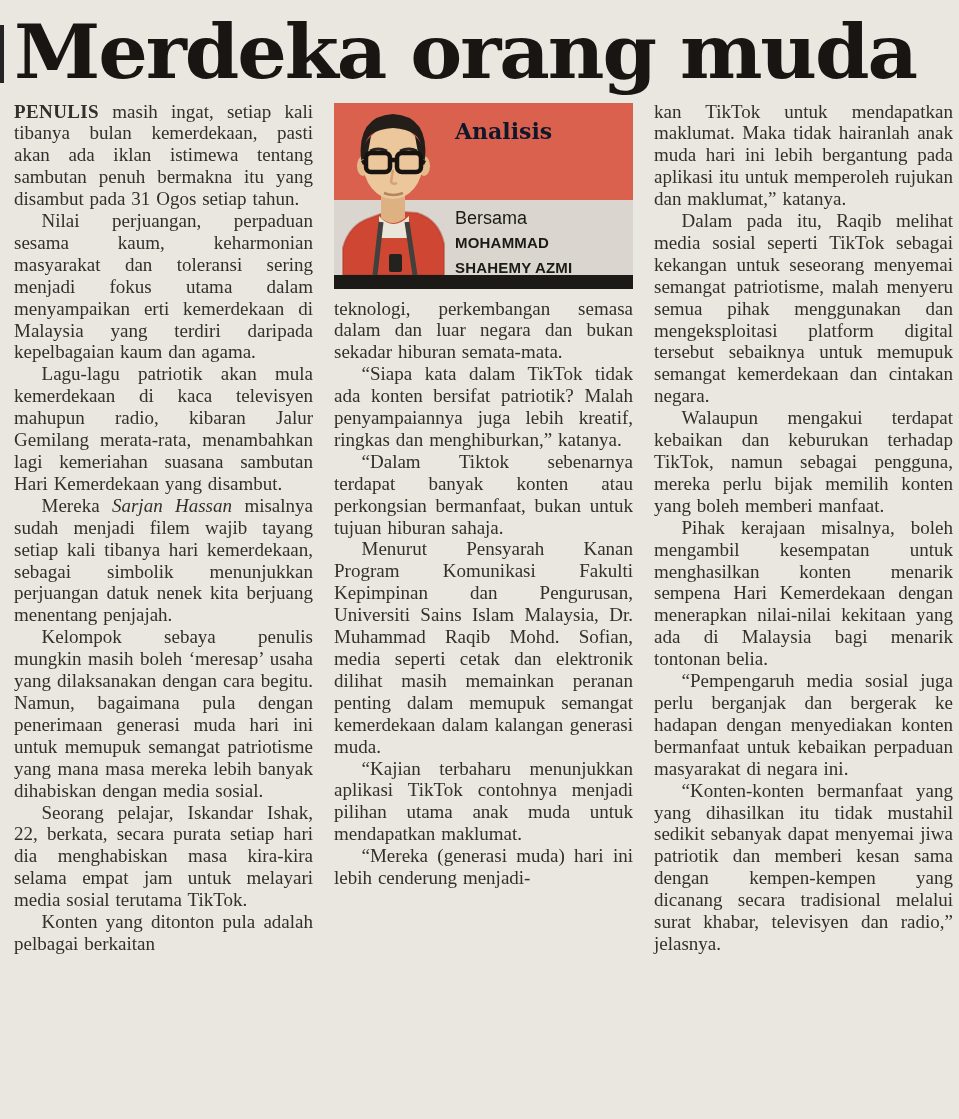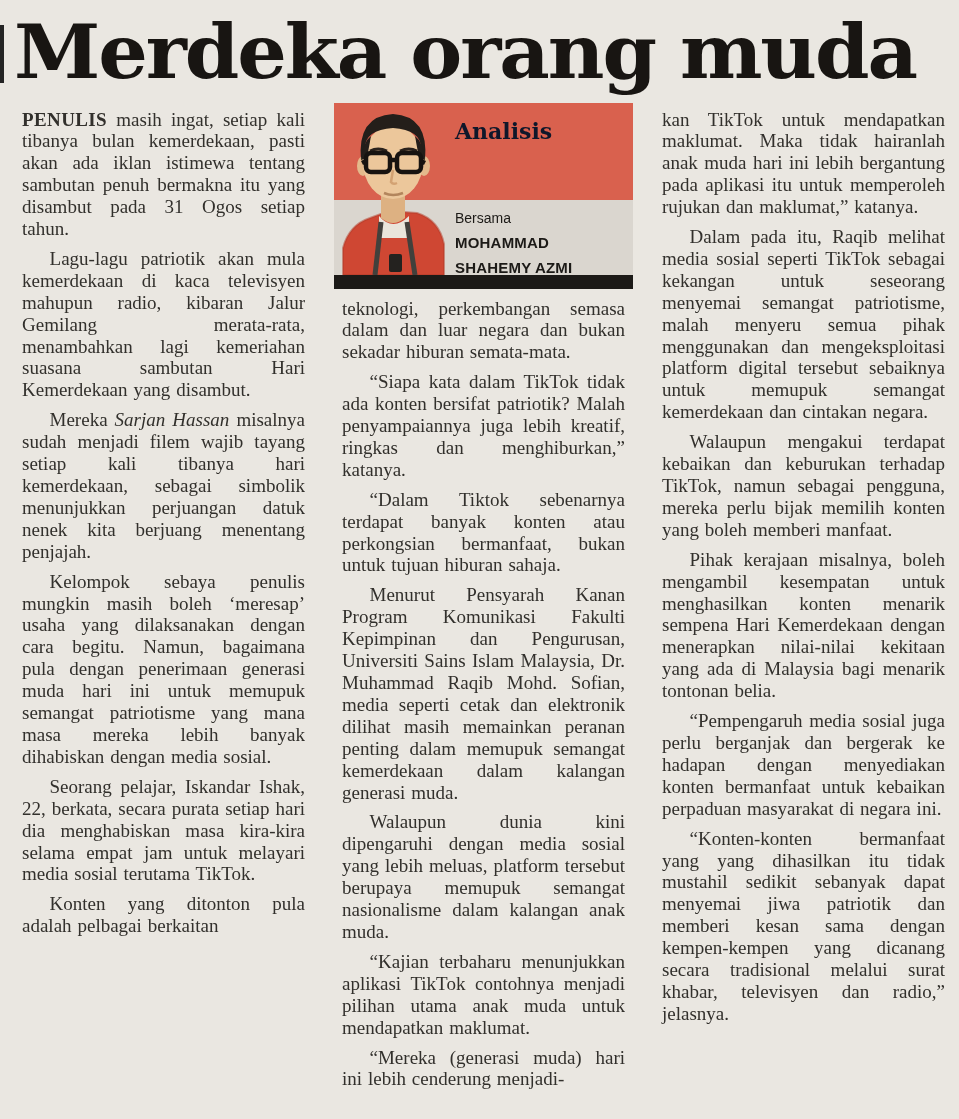--- a/index.html
+++ b/index.html
@@ -34,21 +34,21 @@
   }
   .col{
     width:299px;
     flex:0 0 auto;
     font-size:19px;
     line-height:21.9px;
     text-align:justify;
     color:#32302c;
   }
   .col p{
-    margin:8px;
+    margin:0;
     text-indent:1.45em;
     word-spacing:0.06em;
   }
   .col p.noindent{text-indent:0;}
   .lead-bold{font-weight:bold;letter-spacing:0.02em;}
   .film-italic{font-style:italic;}
 
   
   .analysis-box{
     position:relative;
@@ -72,37 +72,38 @@
     line-height:39px;
     color:#0f172a;
     text-align:left;
   }
   .byline{
     position:absolute;top:103px;left:121px;
     font-family:"Liberation Sans",sans-serif;
     text-align:left;
     color:#1c1a17;
   }
-  .byline-prefix{font-size:14px;line-height:24px;}
+  .byline-prefix{font-size:18px;line-height:24px;}
   .byline-name{font-size:15px;font-weight:bold;line-height:25px;letter-spacing:0.2px;}
   .portrait{
     position:absolute;left:3px;top:3px;width:112px;height:169px;
   }
 </style>
 </head>
 <body>
 
 <div class="scan-edge"></div>
 
 <h1 class="headline">Merdeka orang muda</h1>
 
 <div class="cols">
 
   <div class="col">
     <p class="noindent"><span class="lead-bold">PENULIS</span><span> masih ingat, setiap kali tibanya bulan kemerdekaan, pasti akan ada iklan istimewa tentang sambutan penuh bermakna itu yang disambut pada 31 Ogos setiap tahun.</span></p>
+    <p>Nilai perjuangan, perpaduan sesama kaum, keharmonian masyarakat dan toleransi sering menjadi fokus utama dalam menyampaikan erti kemerdekaan di Malaysia yang terdiri daripada kepelbagaian kaum dan agama.</p>
     <p>Lagu-lagu patriotik akan mula kemerdekaan di kaca televisyen mahupun radio, kibaran Jalur Gemilang merata-rata, menambahkan lagi kemeriahan suasana sambutan Hari Kemerdekaan yang disambut.</p>
     <p><span>Mereka </span><span class="film-italic">Sarjan Hassan</span><span> misalnya sudah menjadi filem wajib tayang setiap kali tibanya hari kemerdekaan, sebagai simbolik menunjukkan perjuangan datuk nenek kita berjuang menentang penjajah.</span></p>
     <p>Kelompok sebaya penulis mungkin masih boleh ‘meresap’ usaha yang dilaksanakan dengan cara begitu. Namun, bagaimana pula dengan penerimaan generasi muda hari ini untuk memupuk semangat patriotisme yang mana masa mereka lebih banyak dihabiskan dengan media sosial.</p>
     <p>Seorang pelajar, Iskandar Ishak, 22, berkata, secara purata setiap hari dia menghabiskan masa kira-kira selama empat jam untuk melayari media sosial terutama TikTok.</p>
     <p>Konten yang ditonton pula adalah pelbagai berkaitan</p>
   </div>
 
   <div class="col">
 
     <figure class="analysis-box" style="margin:2px 0 9px 0;">
@@ -155,21 +156,20 @@
         <div class="byline-name">SHAHEMY AZMI</div>
       </div>
 
       <div class="bar-black"></div>
     </figure>
 
     <p class="noindent">teknologi, perkembangan semasa dalam dan luar negara dan bukan sekadar hiburan semata-mata.</p>
     <p>“Siapa kata dalam TikTok tidak ada konten bersifat patriotik? Malah penyampaiannya juga lebih kreatif, ringkas dan menghiburkan,” katanya.</p>
     <p>“Dalam Tiktok sebenarnya terdapat banyak konten atau perkongsian bermanfaat, bukan untuk tujuan hiburan sahaja.</p>
     <p>Menurut Pensyarah Kanan Program Komunikasi Fakulti Kepimpinan dan Pengurusan, Universiti Sains Islam Malaysia, Dr. Muhammad Raqib Mohd. Sofian, media seperti cetak dan elektronik dilihat masih memainkan peranan penting dalam memupuk semangat kemerdekaan dalam kalangan generasi muda.</p>
-    <p>Walaupun dunia kini dipengaruhi dengan media sosial yang lebih meluas, platform tersebut berupaya memupuk semangat nasionalisme dalam kalangan anak muda.</p>
     <p>“Kajian terbaharu menunjukkan aplikasi TikTok contohnya menjadi pilihan utama anak muda untuk mendapatkan maklumat.</p>
     <p>“Mereka (generasi muda) hari ini lebih cenderung menjadi-</p>
   </div>
 
   <div class="col">
     <p class="noindent">kan TikTok untuk mendapatkan maklumat. Maka tidak hairanlah anak muda hari ini lebih bergantung pada aplikasi itu untuk memperoleh rujukan dan maklumat,” katanya.</p>
     <p>Dalam pada itu, Raqib melihat media sosial seperti TikTok sebagai kekangan untuk seseorang menyemai semangat patriotisme, malah menyeru semua pihak menggunakan dan mengeksploitasi platform digital tersebut sebaiknya untuk memupuk semangat kemerdekaan dan cintakan negara.</p>
     <p>Walaupun mengakui terdapat kebaikan dan keburukan terhadap TikTok, namun sebagai pengguna, mereka perlu bijak memilih konten yang boleh memberi manfaat.</p>
     <p>Pihak kerajaan misalnya, boleh mengambil kesempatan untuk menghasilkan konten menarik sempena Hari Kemerdekaan dengan menerapkan nilai-nilai kekitaan yang ada di Malaysia bagi menarik tontonan belia.</p>
     <p>“Pempengaruh media sosial juga perlu berganjak dan bergerak ke hadapan dengan menyediakan konten bermanfaat untuk kebaikan perpaduan masyarakat di negara ini.</p>

